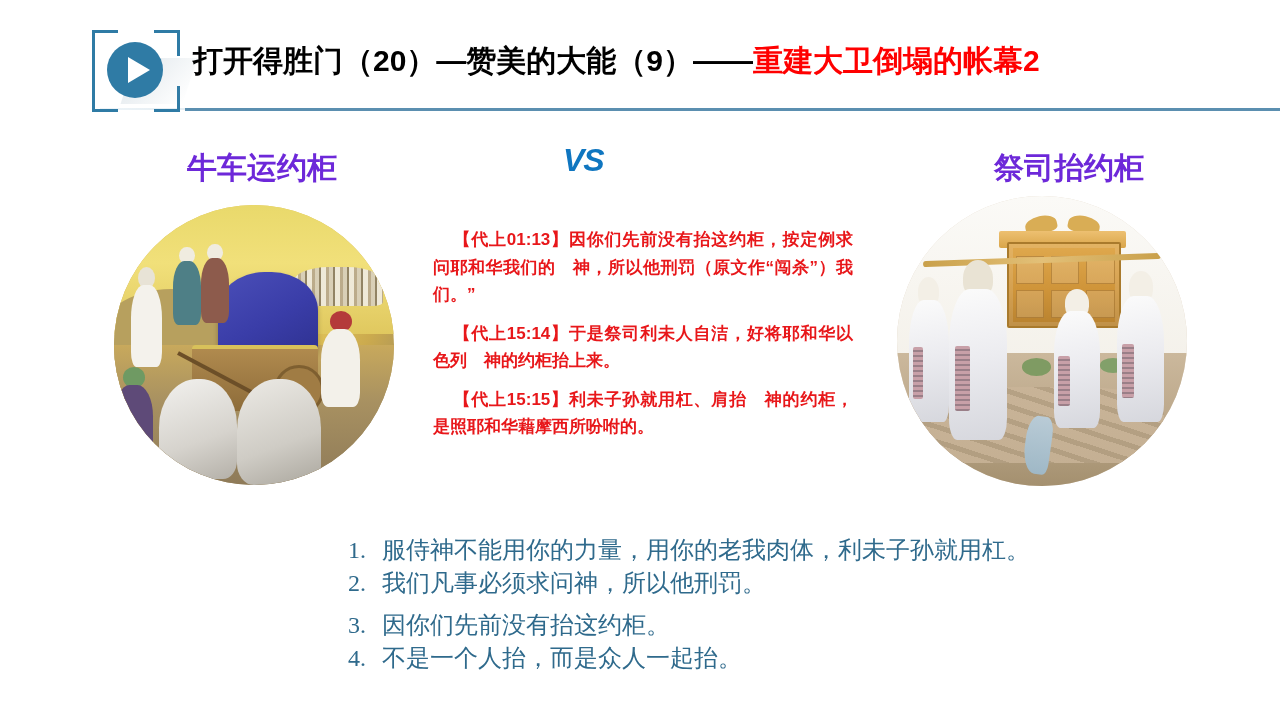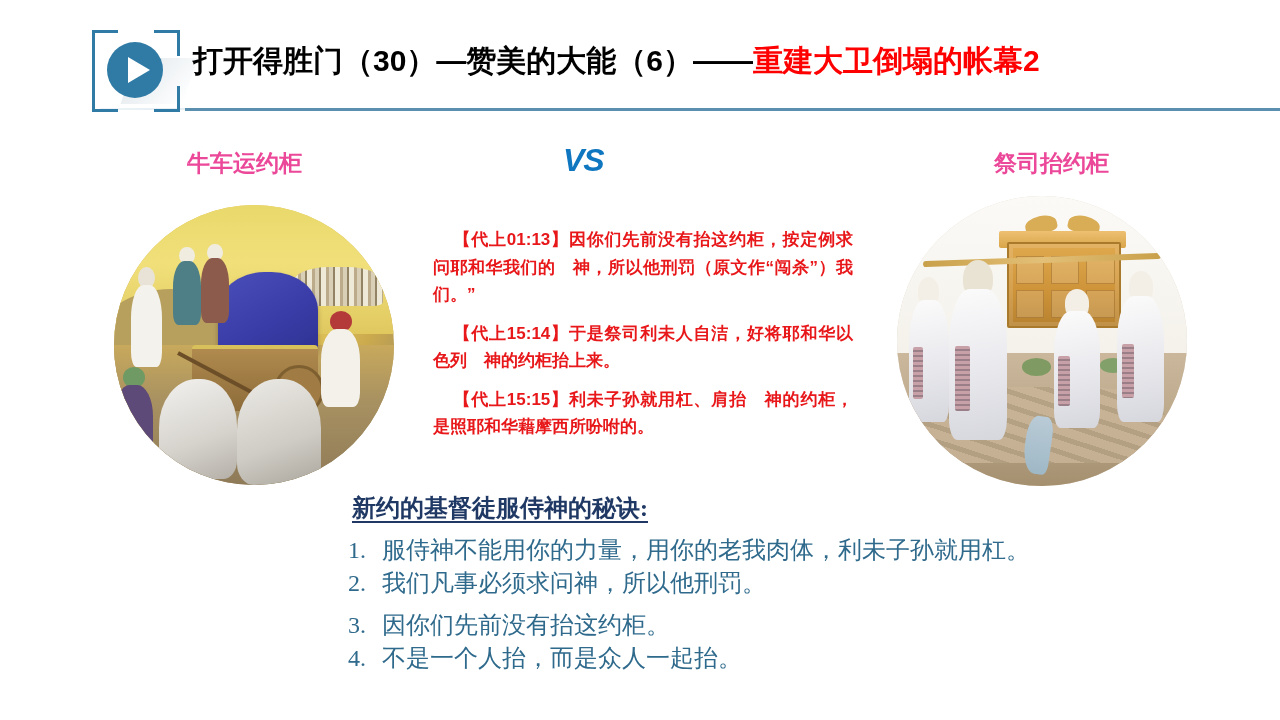--- a/index.html
+++ b/index.html
@@ -98,23 +98,23 @@
     color: #000000;
     white-space: nowrap;
     letter-spacing: 0px;
     line-height: 1.1;
   }
   .slide-title .accent { color: #ff0000; }
 
   
   .col-head {
     position: absolute;
-    font-size: 23px;
+    font-size: 30px;
     font-weight: bold;
-    color: #ec4899;
+    color: #6d28d9;
     white-space: nowrap;
   }
   .col-head.left  { left: 187px; top: 148px; }
   .col-head.right { left: 994px; top: 148px; }
 
   .vs-label {
     position: absolute;
     left: 563px;
     top: 142px;
     font-size: 32px;
@@ -395,21 +395,21 @@
     <span class="br br-tl-v"></span>
     <span class="br br-tr-v"></span>
     <span class="br br-br-v"></span>
   </div>
   <div class="play-shadow"></div>
   <div class="play-circle">
     <span class="play-tri"></span>
   </div>
 
   <div class="slide-title">
-    <span>打开得胜门（30）—赞美的大能（6）——</span><span class="accent">重建大卫倒塌的帐幕2</span>
+    <span>打开得胜门（20）—赞美的大能（9）——</span><span class="accent">重建大卫倒塌的帐幕2</span>
   </div>
 
   <div class="col-head left">牛车运约柜</div>
   <div class="vs-label">VS</div>
   <div class="col-head right">祭司抬约柜</div>
 
   <div class="pic pic-left">
     <span class="layer l-sky"></span>
     <span class="layer l-hill"></span>
     <span class="layer l-ground"></span>
@@ -482,21 +482,20 @@
         <span class="sash"></span>
       </span>
   </div>
 
   <div class="scripture">
     <p>【代上01:13】因你们先前没有抬这约柜，按定例求问耶和华我们的　神，所以他刑罚（原文作“闯杀”）我们。”</p>
     <p>【代上15:14】于是祭司利未人自洁，好将耶和华以色列　神的约柜抬上来。</p>
     <p>【代上15:15】利未子孙就用杠、肩抬　神的约柜，是照耶和华藉摩西所吩咐的。</p>
   </div>
 
-  <div class="sub-heading">新约的基督徒服侍神的秘诀:</div>
 
   <div class="points">
     <div class="point-row">
       <span class="point-num">1.</span>
       <span class="point-text">服侍神不能用你的力量，用你的老我肉体，利未子孙就用杠。</span>
     </div>
     <div class="point-row">
       <span class="point-num">2.</span>
       <span class="point-text">我们凡事必须求问神，所以他刑罚。</span>
     </div>

